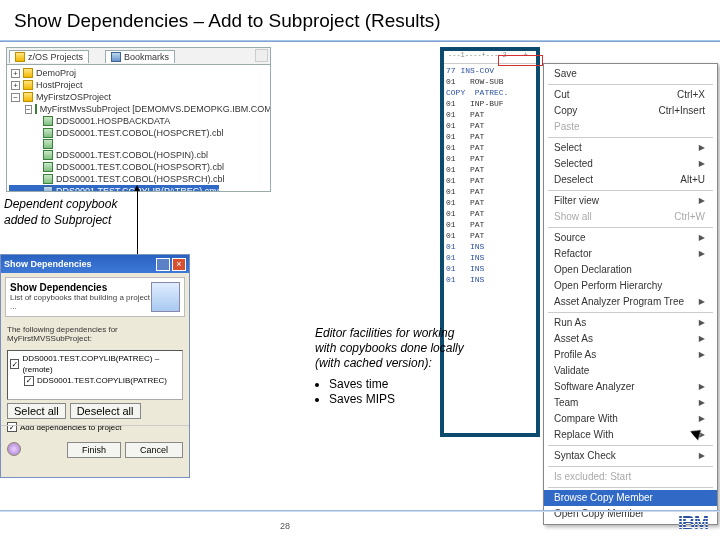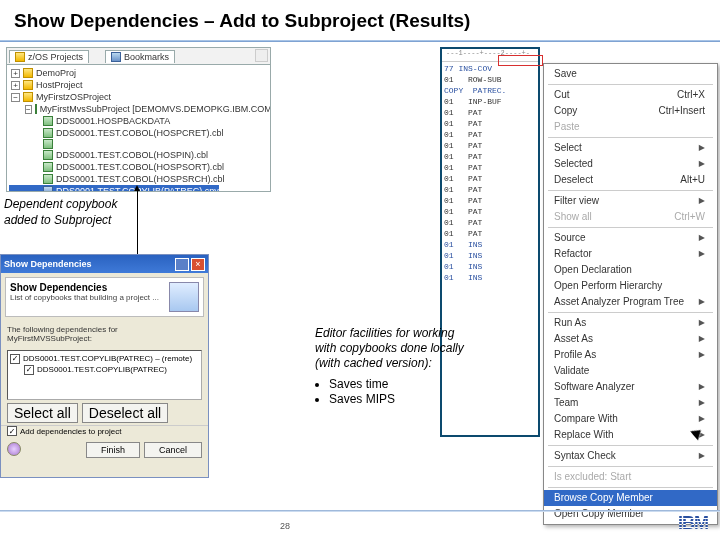--- a/index.html
+++ b/index.html
@@ -12,21 +12,21 @@
     font-size: 10px;
     background: #fff;
     position: relative;
     overflow: hidden;
   }
   .slide-title {
     position: absolute;
     top: 10px;
     left: 14px;
     font-size: 19px;
-    font-weight: bold;
+    font-weight: normal;
     color: #000;
   }
   .title-rule {
     position: absolute;
     top: 40px;
     left: 0;
     width: 720px;
     height: 2px;
     background: linear-gradient(#bcd4f0, #6a92c8);
   }
@@ -121,21 +121,21 @@
     top:-5px; left:-3px;
     border-left:3px solid transparent;
     border-right:3px solid transparent;
     border-bottom:6px solid #000;
   }
   
   .dlg {
     position: absolute;
     top: 254px;
     left: 0;
-    width: 209px;
+    width: 190px;
     height: 224px;
     border: 1px solid #7a90c0;
     background: #ece9d8;
     font-size: 9px;
   }
   .dlg-titlebar {
     height: 18px;
     background: linear-gradient(#2a62c0, #3f7ad8);
     color: #fff;
     display: flex;
@@ -165,37 +165,37 @@
     border:1px inset #aaa;
     height: 50px;
     margin: 3px 6px;
     padding:2px;
     font-size:8px;
     overflow:hidden;
   }
   .dlg-list-row { display:flex; align-items:center; gap:3px; line-height:11px;}
   .chk { width:10px;height:10px;border:1px solid #555;background:#fff;display:flex;align-items:center;justify-content:center;font-size:8px;color:#000;}
   .dlg-selrow { margin:2px 6px; display:flex; gap:4px;}
-  .smbtn { border:1px solid #888; background:#f4f4f0; padding:1px 6px; font-size:14px;}
+  .smbtn { border:1px solid #888; background:#f4f4f0; padding:1px 6px; font-size:11px;}
   .dlg-addrow { margin:3px 6px; display:flex; align-items:center; gap:3px; font-size:8px;}
   .dlg-footer {
     position:absolute; bottom:3px; left:0; right:0;
     display:flex; justify-content:flex-end; gap:4px; padding:16px 6px;
     border-top:1px solid #ccc;
   }
   .dlg-footer .lefticon { margin-right:auto; width:14px;height:14px; border-radius:50%; background:radial-gradient(#e8d0ff,#a878d0); border:1px solid #886;}
   .dlg-fbtn { border:1px solid #888; background:#f4f4f0; padding:2px 14px; font-size:9px;}
   
   .editor-pane {
     position: absolute;
     top: 47px;
     left: 440px;
     width: 100px;
     height: 390px;
-    border: 2px solid #0c4a6e;
+    border: 4px solid #0c4a6e;
     background: #fff;
     font-family: "Courier New", monospace;
     font-size: 8px;
     color:#333;
     overflow:hidden;
     padding: 14px 2px 2px 2px;
   }
   .editor-pane .ruler {
     position:absolute; top:0; left:0; right:0; height:13px;
     border-bottom:1px solid #ccc;

